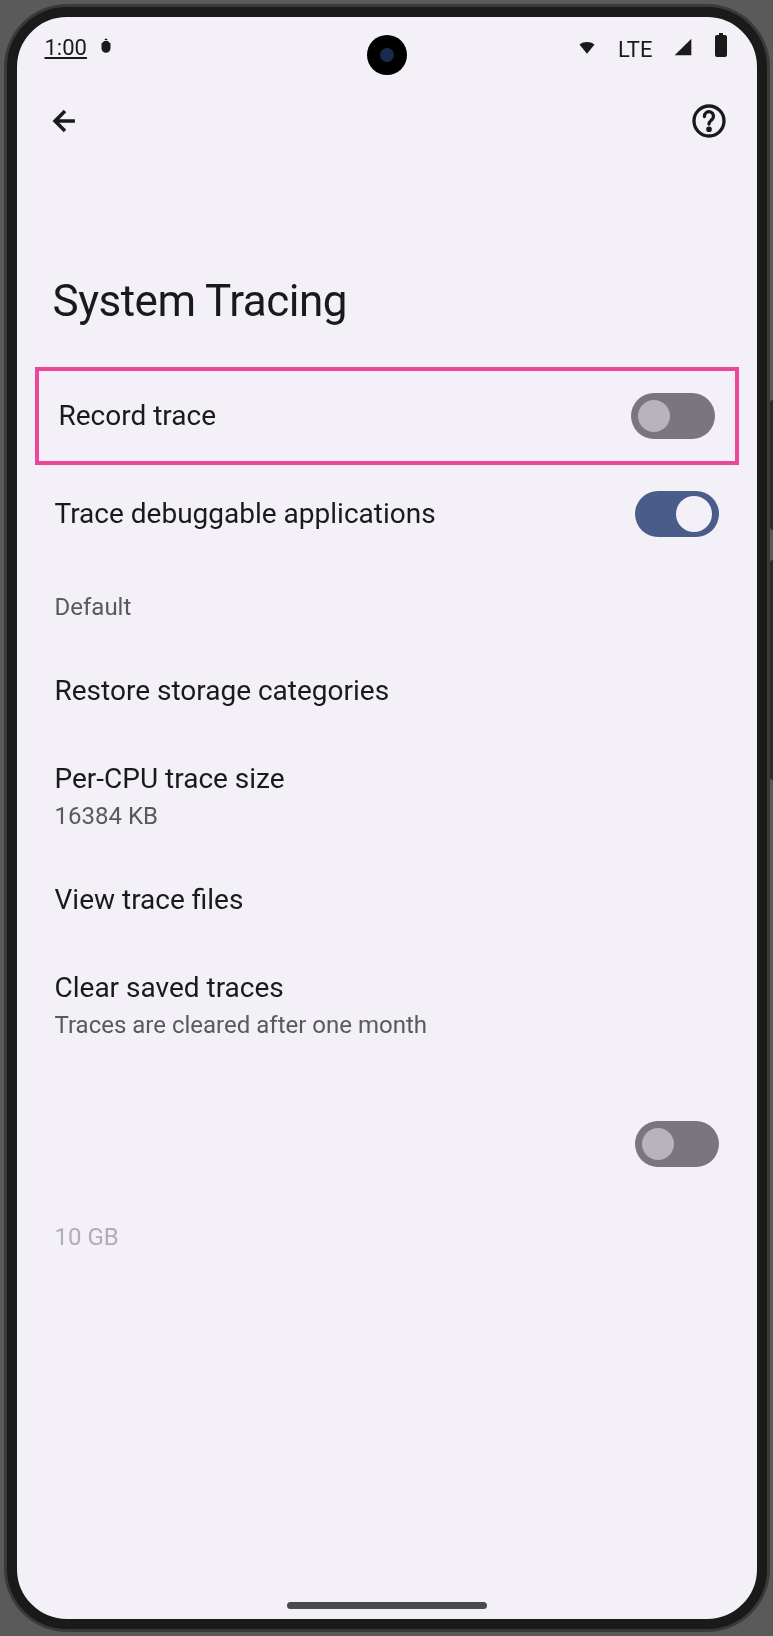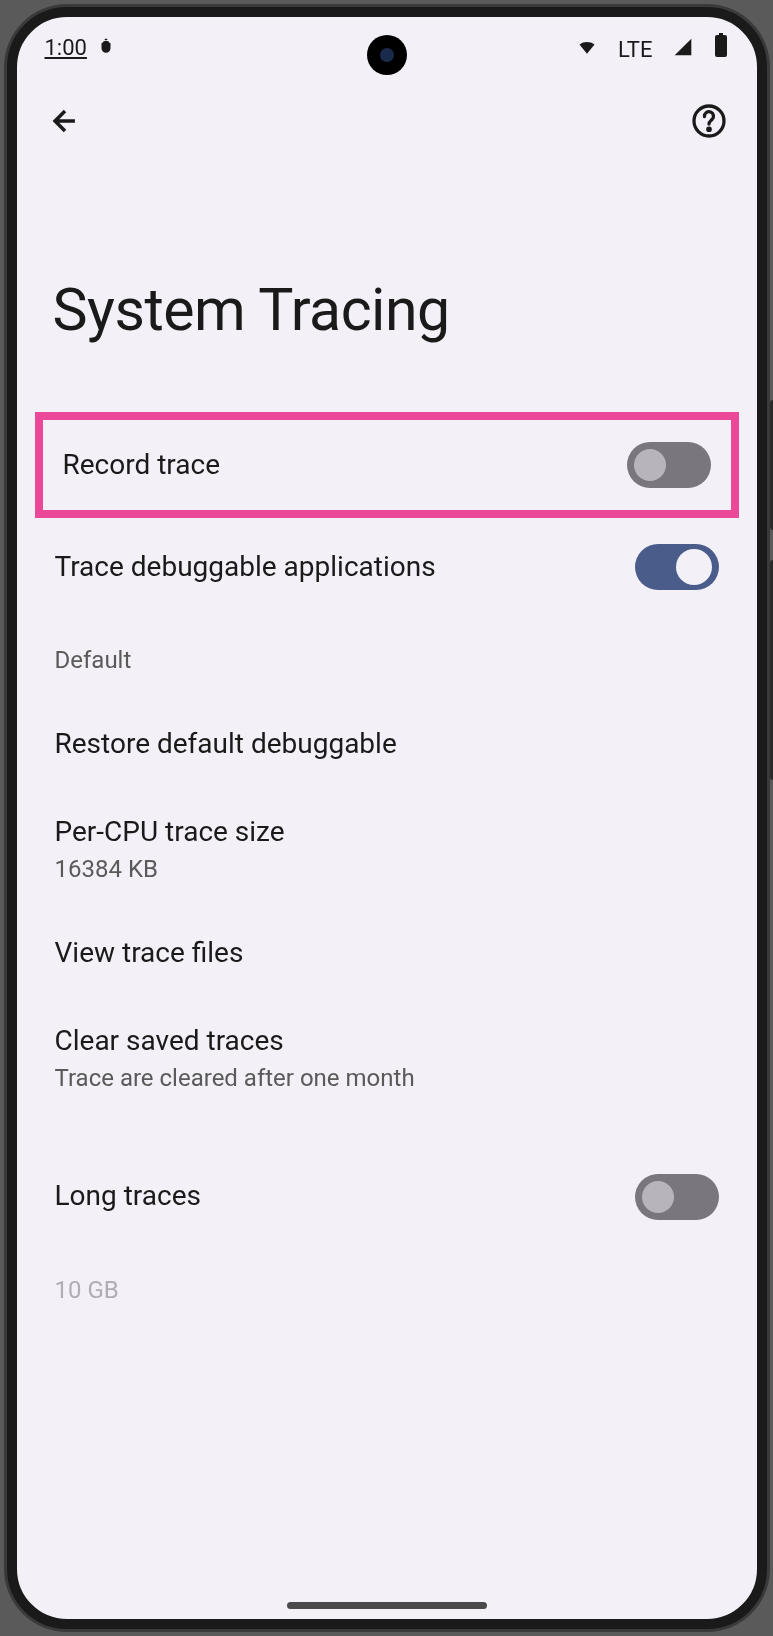--- a/index.html
+++ b/index.html
@@ -73,22 +73,22 @@
     }
     .icon-btn {
       width: 48px;
       height: 48px;
       display: flex;
       align-items: center;
       justify-content: center;
       cursor: pointer;
     }
     .page-title {
-      padding: 130px 36px 68px 36px;
-      font-size: 59px;
+      padding: 130px 36px 40px 36px;
+      font-size: 44px;
       font-weight: 400;
       color: #1a1a1a;
       letter-spacing: -0.5px;
     }
     .settings-list {
       padding: 0 30px;
     }
     .setting-row {
       display: flex;
       align-items: center;
@@ -107,21 +107,21 @@
     .setting-subtitle {
       font-size: 24px;
       color: #5a5a5a;
       margin-top: 4px;
     }
     .row-disabled .setting-title,
     .row-disabled .setting-subtitle {
       color: #b0aeb4;
     }
     .highlighted {
-      border: 8px solid #ec4899;
+      border: 4px solid #ec4899;
       margin: 0 -12px;
       padding: 22px 20px;
     }
     .toggle {
       width: 84px;
       height: 46px;
       border-radius: 23px;
       position: relative;
       flex-shrink: 0;
       margin-left: 16px;
@@ -250,49 +250,48 @@
     </div>
 
     <div class="setting-row">
       <div class="setting-text">
         <div class="setting-subtitle">Default</div>
       </div>
     </div>
 
     <div class="setting-row">
       <div class="setting-text">
-        <div class="setting-title">Restore default debuggable</div>
+        <div class="setting-title">Restore storage categories</div>
       </div>
     </div>
 
     <div class="setting-row">
       <div class="setting-text">
         <div class="setting-title">Per-CPU trace size</div>
         <div class="setting-subtitle">16384 KB</div>
       </div>
     </div>
 
     <div class="setting-row">
       <div class="setting-text">
         <div class="setting-title">View trace files</div>
       </div>
     </div>
 
     <div class="setting-row">
       <div class="setting-text">
         <div class="setting-title">Clear saved traces</div>
-        <div class="setting-subtitle">Trace are cleared after one month</div>
+        <div class="setting-subtitle">Traces are cleared after one month</div>
       </div>
     </div>
 
     <div class="spacer"></div>
 
     <div class="setting-row">
       <div class="setting-text">
-        <div class="setting-title">Long traces</div>
       </div>
       <div class="toggle toggle-off">
         <div class="toggle-knob"></div>
       </div>
     </div>
 
     <div class="setting-row row-disabled">
       <div class="setting-text">
         <div class="setting-subtitle">10 GB</div>
       </div>

